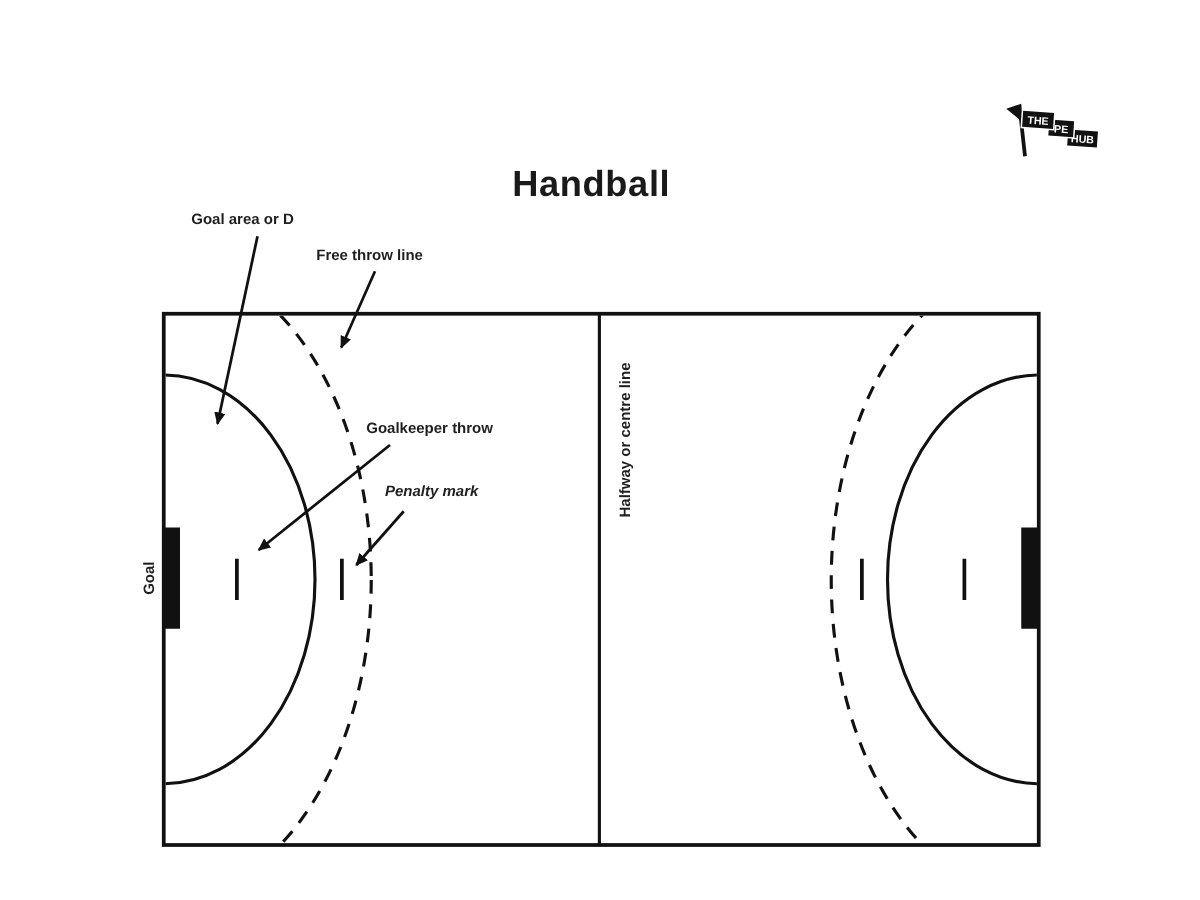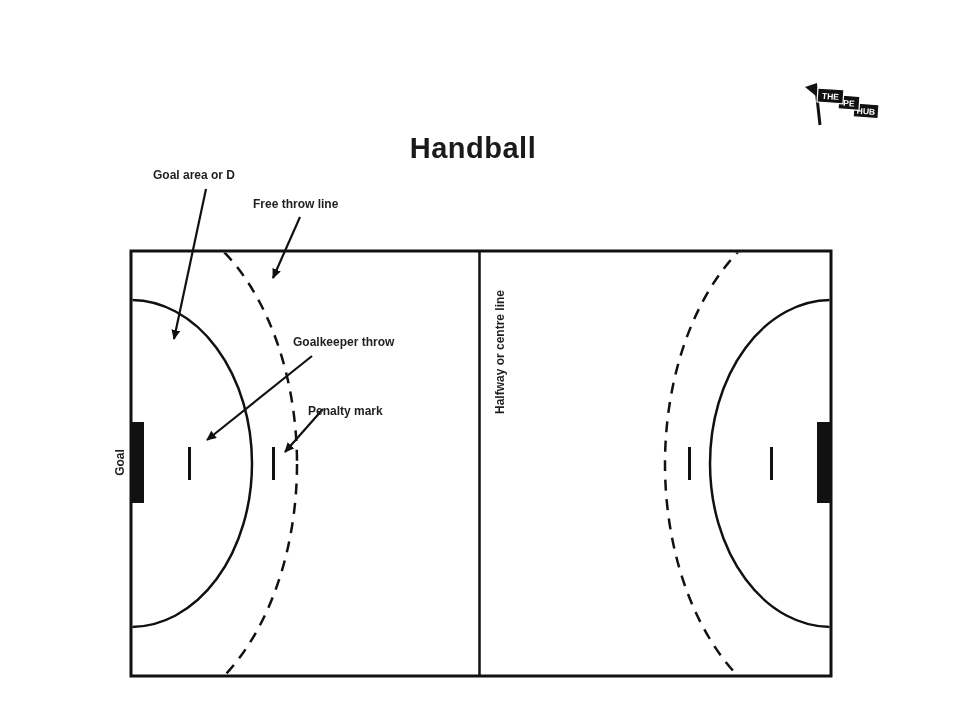--- a/index.html
+++ b/index.html
@@ -37,21 +37,21 @@
     position: absolute;
     font-size: 12px;
     font-weight: bold;
     color: #1f1f1f;
     white-space: nowrap;
     line-height: 14px;
   }
   .lbl-goal-area   { left: 153px; top: 168px; text-align: right; }
   .lbl-free-throw  { left: 253px; top: 197px; }
   .lbl-goalkeeper  { left: 293px; top: 335px; }
-  .lbl-penalty     { left: 308px; top: 404px; }
+  .lbl-penalty     { left: 308px; top: 386px; font-style: italic; }
   .lbl-halfway {
     left: 436px; top: 345px; width: 128px; height: 14px;
     text-align: center;
     transform: rotate(-90deg);
   }
   .lbl-goal {
     left: 104px; top: 456px; width: 30px; height: 13px;
     text-align: center;
     transform: rotate(-90deg);
   }

